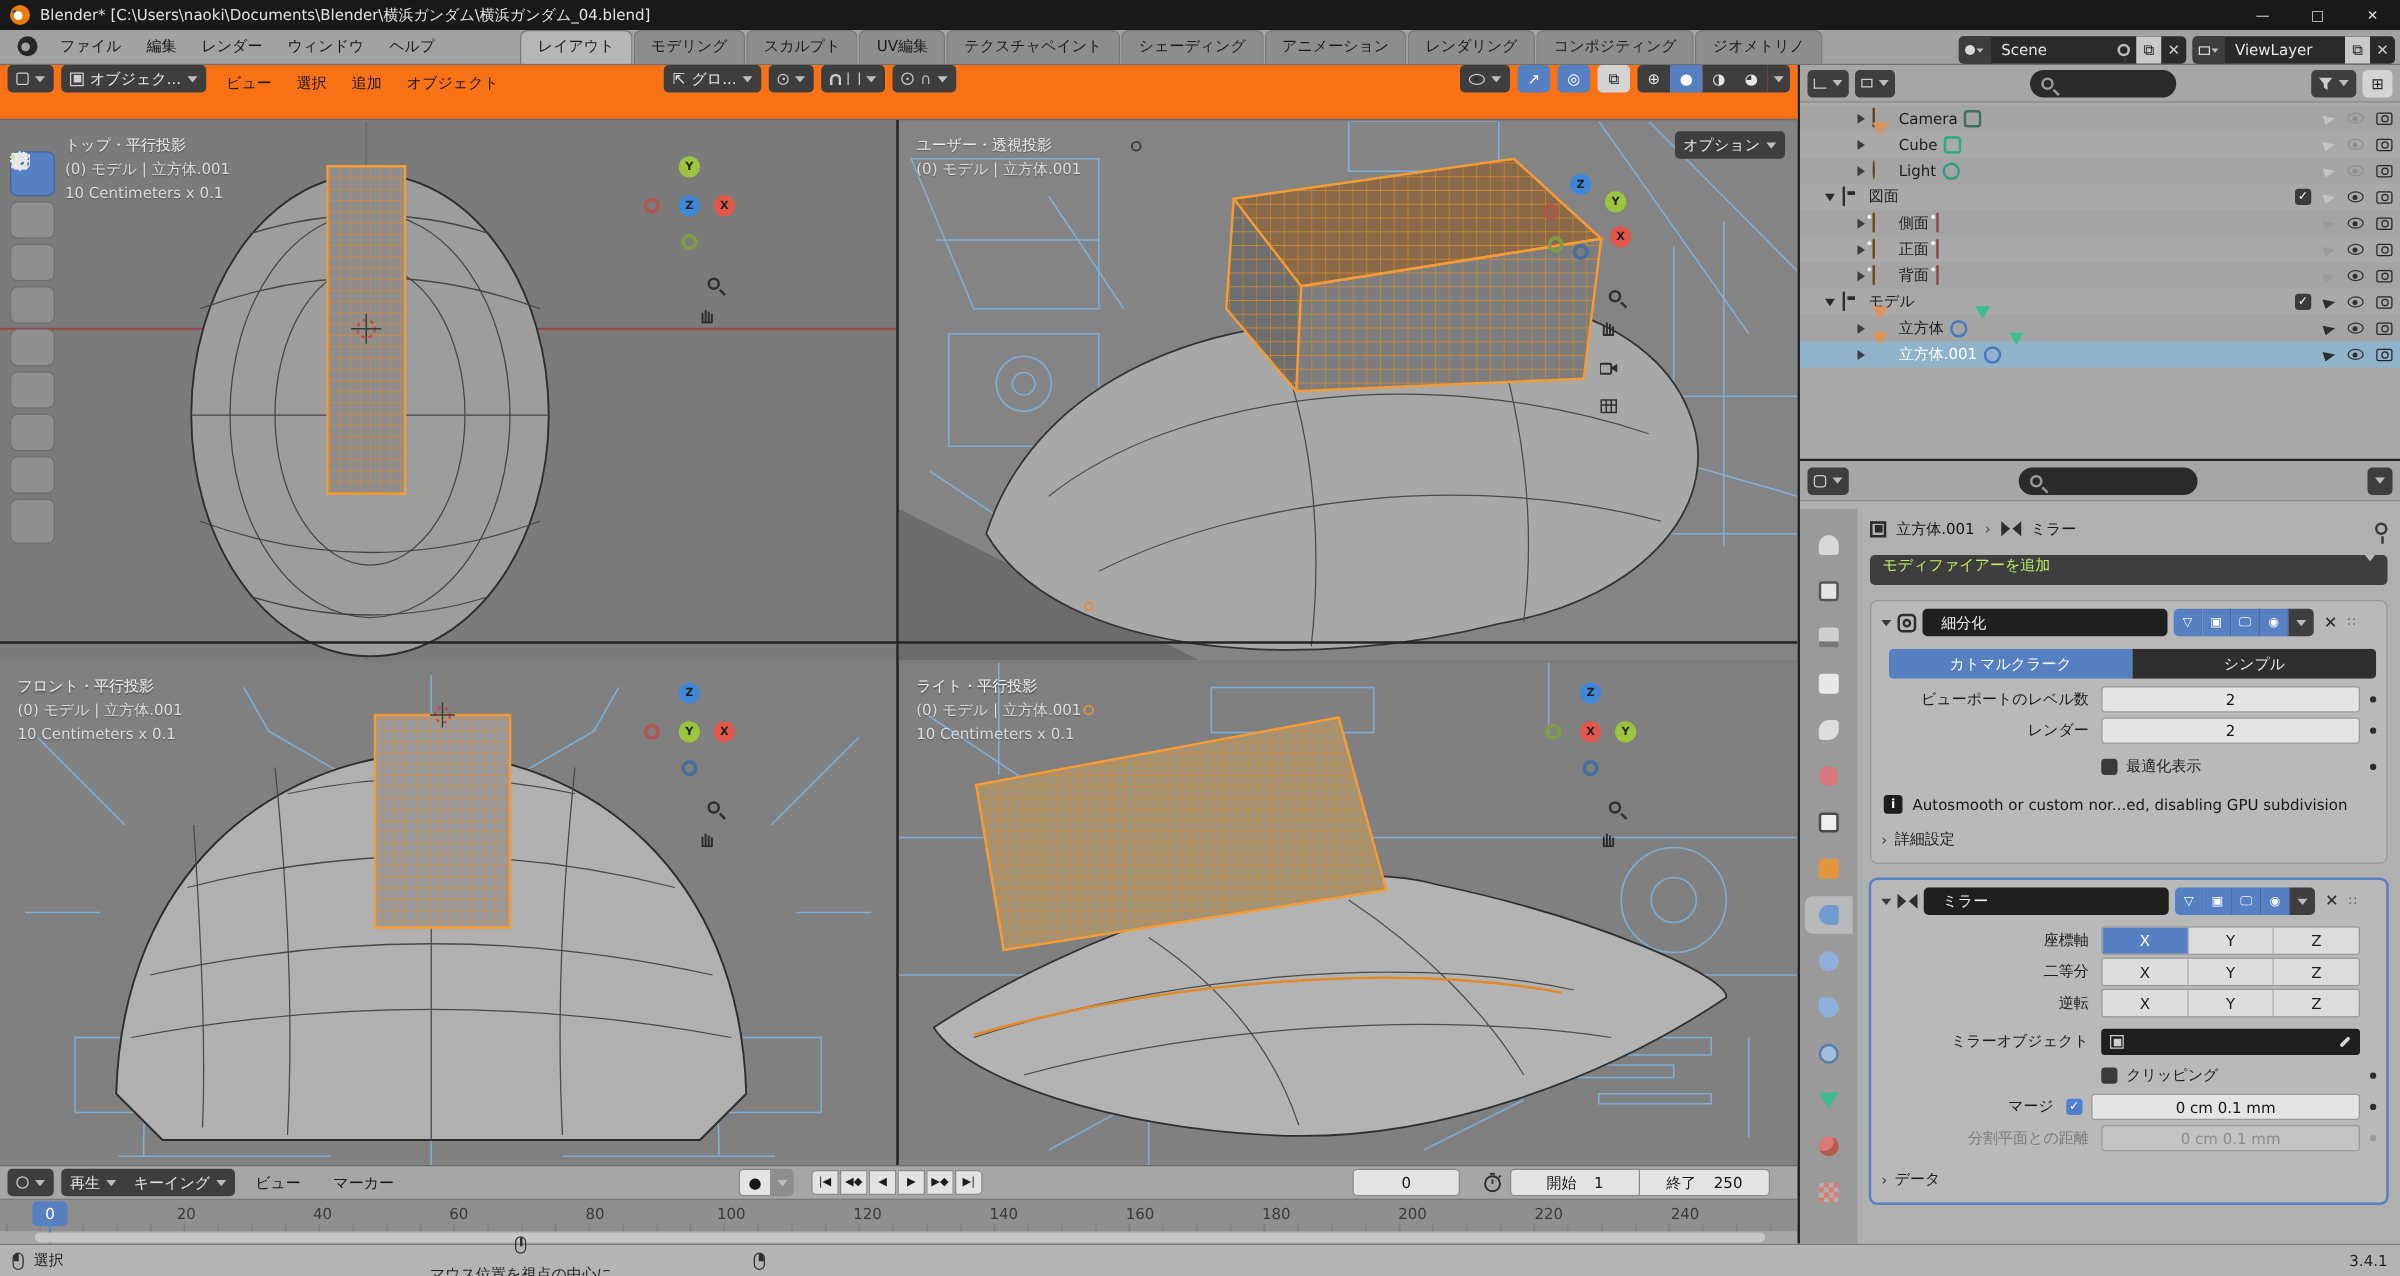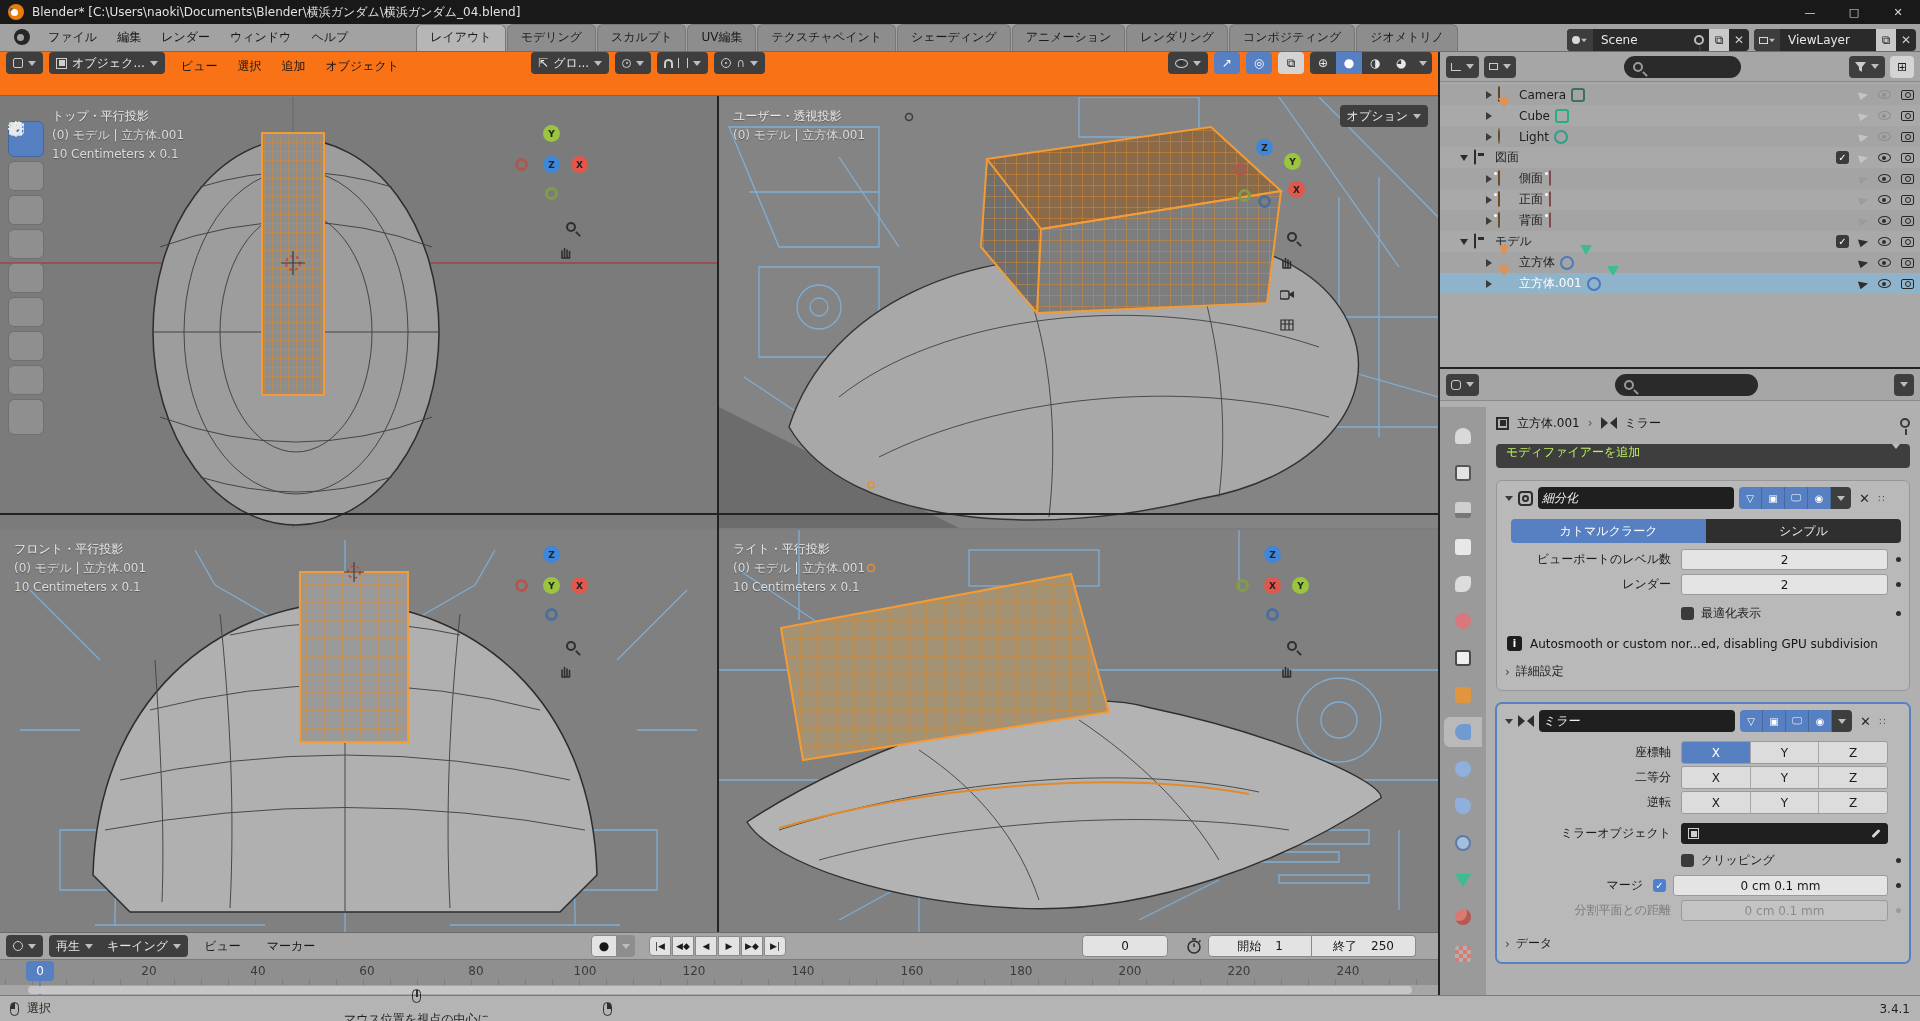--- a/index.html
+++ b/index.html
@@ -145,21 +145,21 @@
   .bowtie::before, .bowtie::after { content:""; position:absolute; top:0; width:0; height:0; border-top:6px solid transparent; border-bottom:6px solid transparent; }
   .bowtie::before { left:0; border-left:7px solid #2e2e2e; }
   .bowtie::after { right:0; border-right:7px solid #2e2e2e; }
   .pin { width:10px; height:10px; border:2px solid #3a3a3a; border-radius:50%; position:relative; margin-left:auto; }
   .pin::after { content:""; position:absolute; left:3px; top:9px; width:2px; height:6px; background:#3a3a3a; }
   .addmod { margin-top:8px; height:24px; background:#3e3e3e; border-radius:4px; color:#bef264; display:flex; align-items:flex-start; padding:0 10px; }
   .addmod .chev { margin-left:auto; }
   .panel { margin-top:12px; background:#b9b9b9; border:1px solid #979797; border-radius:6px; padding:6px 8px 10px; }
   .panel.activeoutline { border:1px solid #5680c2; box-shadow:0 0 0 1px #5680c2; }
   .mod-header { display:flex; align-items:center; gap:5px; }
-  .mod-name { flex:1; max-width:196px; background:#1f1f1f; color:#f0f0f0; border-radius:4px; height:22px; display:flex; align-items:center; padding:0 4px;font-style:italic; }
+  .mod-name { flex:1; max-width:196px; background:#1f1f1f; color:#f0f0f0; border-radius:4px; height:22px; display:flex; align-items:center; padding:0 15px; }
   .mod-toggles { display:flex; }
   .mod-toggles .tg { width:23px; height:22px; background:#5680c2; color:#fff; display:flex; align-items:center; justify-content:center; font-size:10px; border-right:1px solid #48699e; }
   .mod-toggles .tg:first-child { border-radius:4px 0 0 4px; }
   .mod-toggles .tgv { width:20px; height:22px; background:#3e3e3e; border-radius:0 4px 4px 0; display:flex; align-items:center; justify-content:center; }
   .xclose { color:#2a2a2a; font-size:13px; padding:0 3px; }
   .grip { color:#555; letter-spacing:1px; font-size:10px; }
   .subicon { width:15px; height:15px; border:2px solid #2e2e2e; border-radius:4px; position:relative; }
   .subicon::after { content:""; position:absolute; inset:2px; border:2px solid #2e2e2e; border-radius:50%; }
   .seg2 { display:flex; margin:10px 0 4px 6px; height:24px; border-radius:4px; overflow:hidden; }
   .seg2 .sg { flex:1; display:flex; align-items:center; justify-content:center; }

